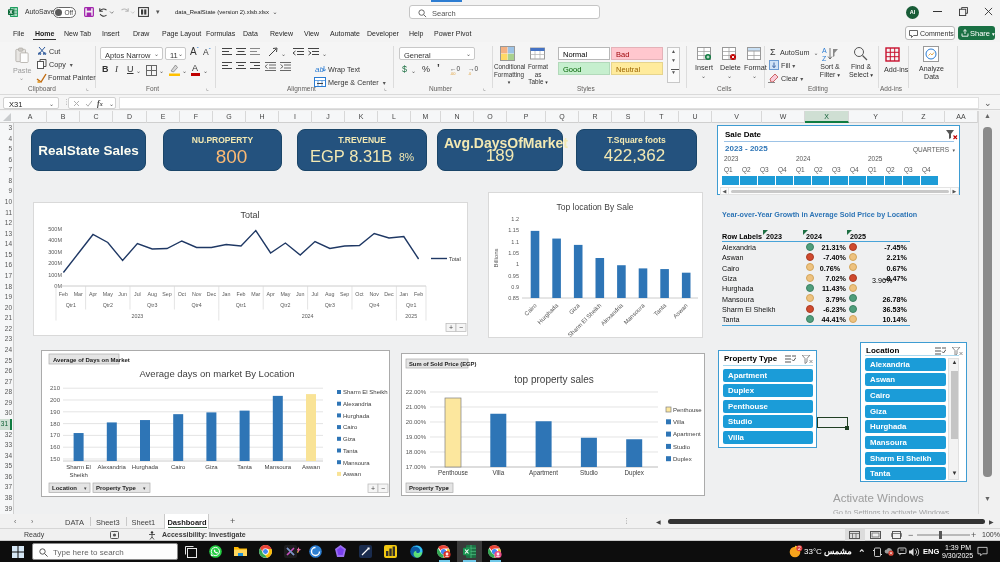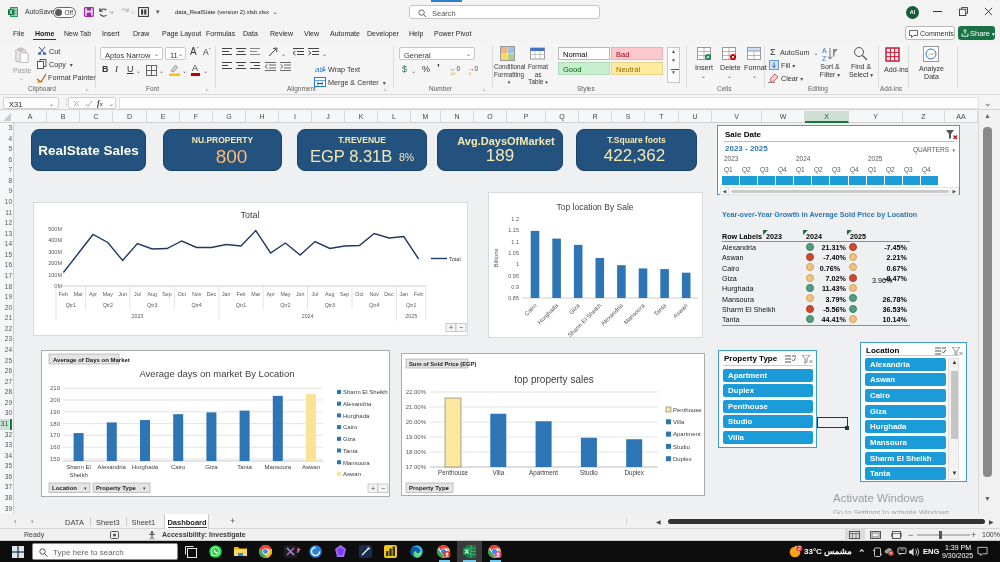--- a/index.html
+++ b/index.html
@@ -397,21 +397,21 @@
   <div class="abs" style="left:163px;top:5.5px;width:119px;height:42px;background:#24527e;border:1px solid #1a4568;border-radius:8px">
     <div class="abs tt" style="left:0;top:5px;width:117px;text-align:center;font-size:8.5px;font-weight:bold;color:#f3e9b3">NU.PROPERTY</div>
     <div class="abs tt" style="left:0;top:16px;width:135px;text-align:center;font-size:19px;color:#fdba74">800</div>
   </div>
   <div class="abs" style="left:297px;top:5.5px;width:130px;height:42px;background:#24527e;border:1px solid #1a4568;border-radius:8px">
     <div class="abs tt" style="left:0;top:5px;width:128px;text-align:center;font-size:8.5px;font-weight:bold;color:#f3e9b3">T.REVENUE</div>
     <div class="abs tt" style="left:12px;top:17px;font-size:16.5px;color:#f3e9b3">EGP 8.31B</div>
     <div class="abs tt" style="left:101px;top:21px;font-size:10.5px;color:#f3e9b3">8%</div>
   </div>
   <div class="abs" style="left:437px;top:5.5px;width:126px;height:42px;background:#24527e;border:1px solid #1a4568;border-radius:8px">
-    <div class="abs tt" style="left:0;top:5px;width:136px;text-align:center;font-size:11px;font-weight:bold;color:#f3e9b3">Avg.DaysOfMarket</div>
+    <div class="abs tt" style="left:0;top:5px;width:136px;text-align:center;font-size:14px;font-weight:bold;color:#f3e9b3">Avg.DaysOfMarket</div>
     <div class="abs tt" style="left:0;top:16px;width:124px;text-align:center;font-size:17px;color:#f3e9b3">189</div>
   </div>
   <div class="abs" style="left:576px;top:5.5px;width:121px;height:42px;background:#24527e;border:1px solid #1a4568;border-radius:8px">
     <div class="abs tt" style="left:0;top:5px;width:119px;text-align:center;font-size:8.5px;font-weight:bold;color:#f3e9b3">T.Square foots</div>
     <div class="abs tt" style="left:0;top:16px;width:115px;text-align:center;font-size:17px;color:#f3e9b3">422,362</div>
   </div>
 
   <div class="abs" style="left:717px;top:2px;width:243px;height:70px;background:#fff;border:1px solid #3e9cd2">
     <div class="abs tt" style="left:7px;top:4px;font-size:8px;font-weight:bold;color:#000">Sale Date</div>
     <svg class="abs" style="left:228px;top:4px" width="12" height="10" viewBox="0 0 12 10">
@@ -500,21 +500,21 @@
       <div class="abs tt" style="left:92px;top:54.4px;width:32px;text-align:right;font-weight:bold">11.43%</div>
       <div class="abs" style="left:127px;top:53.9px;width:8px;height:8px;border-radius:50%;background:#eec27f;border:1px solid #d3a55c"></div>
       <div class="abs tt" style="left:150px;top:46px;width:35px;text-align:left;font-weight:normal">3.96%</div>
       <div class="abs tt" style="left:0;top:64.75px;color:#111">Mansoura</div>
       <div class="abs" style="left:84px;top:64.25px;width:8px;height:8px;border-radius:50%;background:#eec27f;border:1px solid #d3a55c"></div>
       <div class="abs tt" style="left:92px;top:64.75px;width:32px;text-align:right;font-weight:bold">3.79%</div>
       <div class="abs" style="left:127px;top:64.25px;width:8px;height:8px;border-radius:50%;background:#4f9e7c;border:1px solid #3d8163"></div>
       <div class="abs tt" style="left:150px;top:64.75px;width:35px;text-align:right;font-weight:bold">26.78%</div>
       <div class="abs tt" style="left:0;top:75.1px;color:#111">Sharm El Sheikh</div>
       <div class="abs" style="left:84px;top:74.6px;width:8px;height:8px;border-radius:50%;background:#d04a2e;border:1px solid #a93b24"></div>
-      <div class="abs tt" style="left:92px;top:75.1px;width:32px;text-align:right;font-weight:bold">-5.56%</div>
+      <div class="abs tt" style="left:92px;top:75.1px;width:32px;text-align:right;font-weight:bold">-6.23%</div>
       <div class="abs" style="left:127px;top:74.6px;width:8px;height:8px;border-radius:50%;background:#4f9e7c;border:1px solid #3d8163"></div>
       <div class="abs tt" style="left:150px;top:75.1px;width:35px;text-align:right;font-weight:bold">36.53%</div>
       <div class="abs tt" style="left:0;top:85.45px;color:#111">Tanta</div>
       <div class="abs" style="left:84px;top:84.95px;width:8px;height:8px;border-radius:50%;background:#4f9e7c;border:1px solid #3d8163"></div>
       <div class="abs tt" style="left:92px;top:85.45px;width:32px;text-align:right;font-weight:bold">44.41%</div>
       <div class="abs" style="left:127px;top:84.95px;width:8px;height:8px;border-radius:50%;background:#eec27f;border:1px solid #d3a55c"></div>
       <div class="abs tt" style="left:150px;top:85.45px;width:35px;text-align:right;font-weight:bold">10.14%</div>
     </div>
   <div class="abs" style="left:722px;top:201.5px;width:188px;height:1px;background:#48a3d8"></div>
 
@@ -978,21 +978,21 @@
   <div class="abs" style="left:439px;top:19px;width:11px;height:2px;background:#6fc8e8"></div>
   <div class="abs" style="left:463px;top:19px;width:13px;height:2px;background:#6fc8e8"></div>
   <div class="abs" style="left:490px;top:19px;width:11px;height:2px;background:#6fc8e8"></div>
 
   <svg class="abs" style="left:789px;top:4px" width="14" height="13" viewBox="0 0 14 13">
       <circle cx="6" cy="7" r="5.3" fill="#f6a21c"></circle>
       <path d="M6 1.7a5.3 5.3 0 014.9 3.2" stroke="#fbc02d" stroke-width="2" fill="none"></path>
       <circle cx="10.3" cy="3.2" r="3" fill="#e03e3e"></circle>
       <text x="10.3" y="5.2" font-size="5" fill="#fff" text-anchor="middle">2</text>
     </svg>
-  <div class="abs tt" style="left:804px;top:6px;font-size:8px;font-weight:bold;color:#fff">33°C</div>
+  <div class="abs tt" style="left:804px;top:6px;font-size:8px;font-weight:normal;color:#fff">33°C</div>
   <div class="abs tt" style="left:824px;top:5px;font-size:8.5px;font-weight:bold;color:#fff">مشمس</div>
   <div class="abs tt" style="left:858px;top:7px;font-size:9px;color:#eee;font-weight:bold">⌃</div>
   <svg class="abs" style="left:873px;top:5.5px" width="9" height="11" viewBox="0 0 9 11">
       <rect x="1.5" y="1" width="6" height="8.5" rx="1" fill="none" stroke="#ddd" stroke-width=".9"></rect>
       <path d="M0 4l1-1M9 7l-1 1" stroke="#ddd"></path>
     </svg>
   <svg class="abs" style="left:884px;top:6px" width="10" height="9" viewBox="0 0 10 9">
       <path d="M2.5 6.5a2 2 0 01.3-4A2.8 2.8 0 018 3.6a1.8 1.8 0 01-.6 2.9z" fill="#9a9a9a"></path>
       <circle cx="7" cy="6.2" r="2.6" fill="#d23f31"></circle>
       <path d="M5.9 5.1l2.2 2.2M8.1 5.1L5.9 7.3" stroke="#fff" stroke-width=".7"></path>

